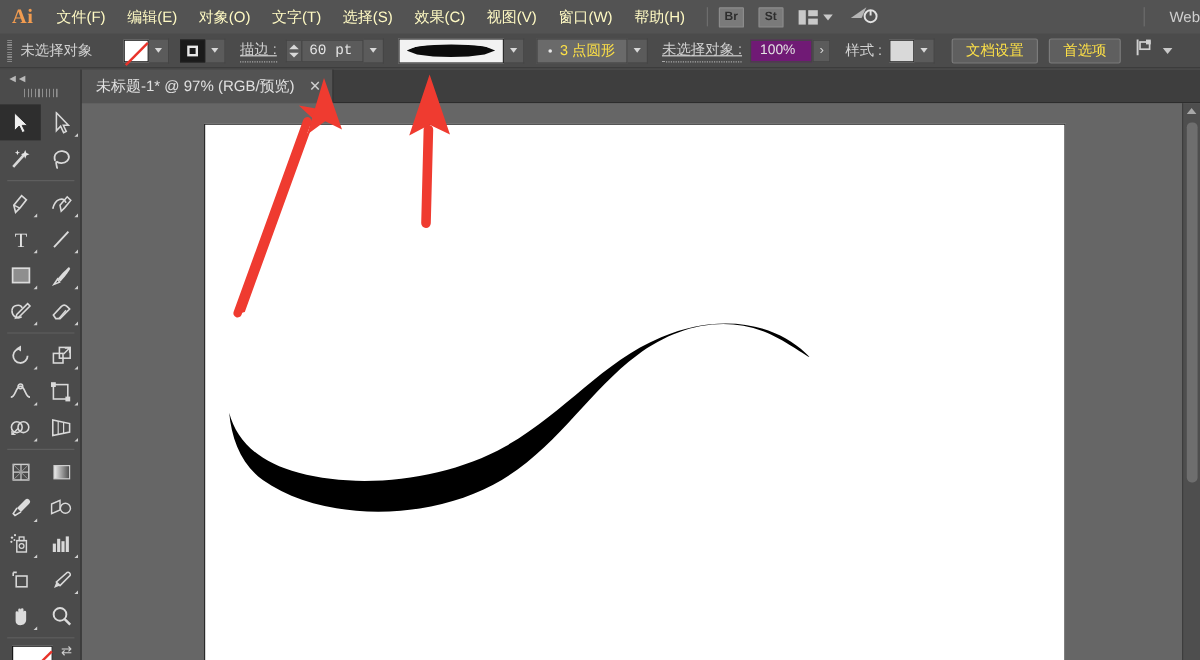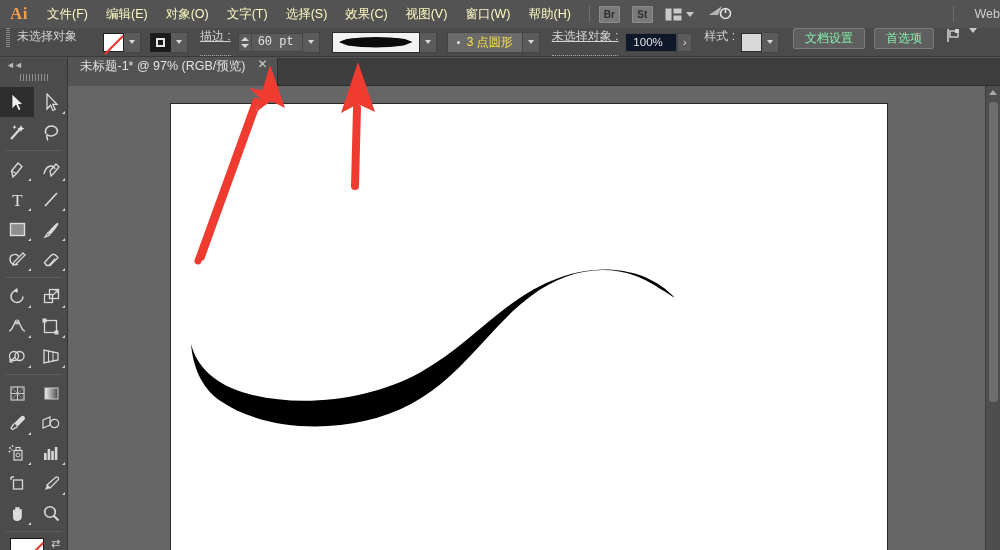--- a/index.html
+++ b/index.html
@@ -48,21 +48,21 @@
     margin-left: auto; display: flex; align-items: center; height: 28px;
   }
   .web-label {
     color: #cfcfcf; font-size: 12.5px; padding-left: 12px; text-align: center;
   }
 
   
   .controlbar {
     position: absolute; left: 0; top: 28px; width: 1000px; height: 29px;
     background: #4b4b4b; border-bottom: 1px solid #3a3a3a;
-    display: flex; padding-left: 6px;
+    display: flex; align-items: center; padding-left: 6px;
   }
   .grip {
     width: 4px; height: 19px; margin-right: 7px;
     background-image: repeating-linear-gradient(to bottom,#888 0 1px,transparent 1px 2px);
   }
   .cb-label { color: #d2d2d2; font-size: 12px; white-space: nowrap; }
   .cb-link {
     color: #d2d2d2; font-size: 12px; white-space: nowrap;
     border-bottom: 1px dotted #a8a8a8; padding-bottom: 1px; text-decoration: underline;
   }
@@ -96,21 +96,21 @@
   .spin .up, .spin .dn { width:0;height:0;border-left:4px solid transparent;border-right:4px solid transparent; }
   .spin .up { border-bottom:4px solid #d8d8d8; }
   .spin .dn { border-top:4px solid #d8d8d8; }
 
   .num-field {
     height: 19px; background: #5b5b5b; border: 1px solid #454545;
     color: #e4e4e4; font-size: 12px; font-family:"Liberation Mono", monospace;
     display: flex; align-items: center; padding: 0 6px; min-width: 52px;
   }
   .txt-field {
-    height: 19px; background: #0f172a; border: 1px solid #454545;
+    height: 19px; background: #701a75; border: 1px solid #454545;
     color: #e4e4e4; font-size: 11.5px;
     display: flex; align-items: center; padding: 0 7px;
   }
 
   .brush-preview {
     width: 88px; height: 21px; background: #f2f2f2;
     border: 1px solid #2b2b2b;
     display: flex; align-items: center; justify-content: center;
   }
   .brush-shape {
@@ -128,33 +128,33 @@
   .arrow-right {
     width: 15px; height: 19px; background: #5b5b5b; border: 1px solid #454545;
     display:flex;align-items:center;justify-content:center;
     color: #d8d8d8; font-size: 11px;
   }
   .style-sw {
     width: 21px; height: 19px; background: #d9d9d9; border: 1px solid #2b2b2b;
   }
   .btn {
     height: 21px; background: #5f5f5f; border: 1px solid #7b7b7b;
-    border-radius: 2px; color: #86efac; font-size: 12px;
+    border-radius: 2px; color: #fde047; font-size: 12px;
     display: flex; align-items: center; padding: 0 11px; white-space: nowrap;
   }
 
   
   .tabbar {
     position: absolute; left: 0; top: 58px; width: 1000px; height: 28px;
     background: #3e3e3e; border-bottom: 1px solid #2d2d2d;
   }
   .doc-tab {
     position: absolute; left: 68px; top: 0; height: 28px;
     background: #535353; border-right: 1px solid #2d2d2d;
-    display: flex; padding: 0 9px 0 12px; gap: 12px;
+    display: flex; align-items: center; padding: 0 9px 0 12px; gap: 12px;
   }
   .doc-tab .title { color: #e0e0e0; font-size: 12.5px; white-space: nowrap; }
   .doc-tab .close { color: #d0d0d0; font-size: 12px; font-weight: bold; line-height: 1; }
 
   
   .toolbar {
     position: absolute; left: 0; top: 58px; width: 68px; height: 492px;
     background: #4b4b4b; border-right: 1px solid #343434;
     z-index: 5;
   }

